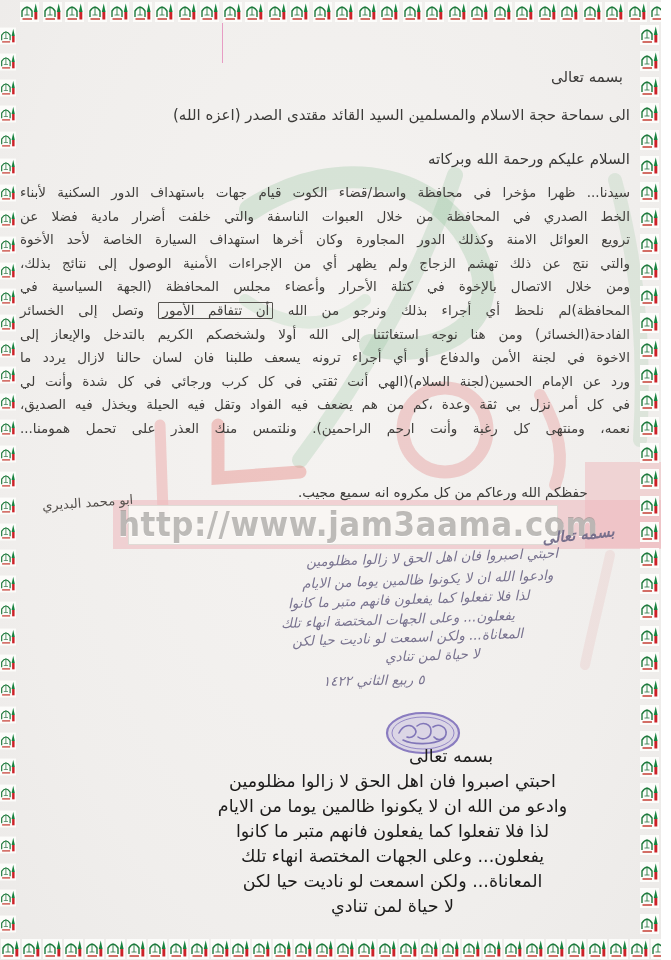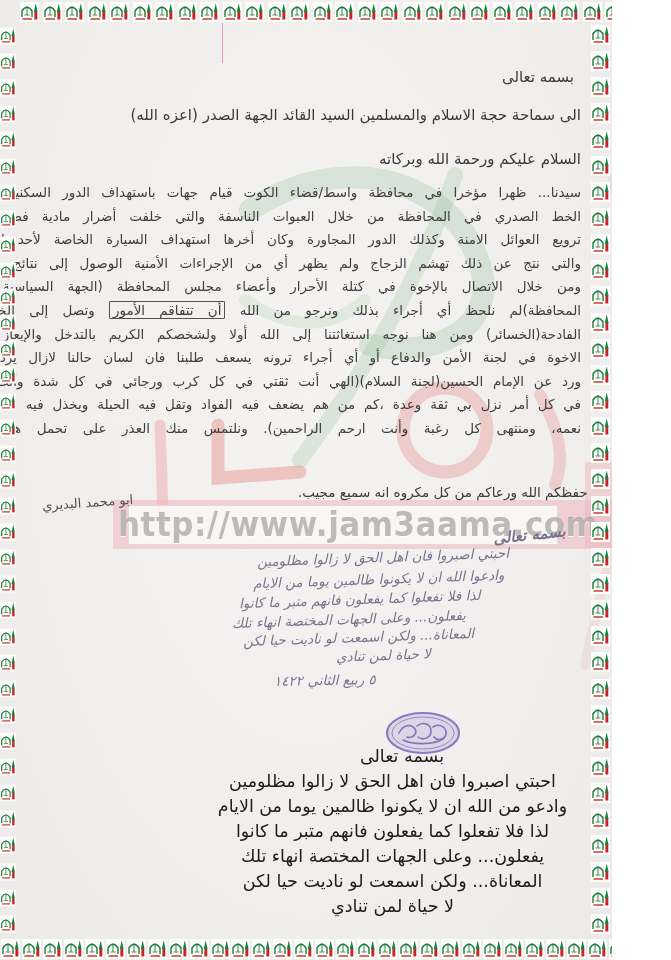--- a/index.html
+++ b/index.html
@@ -1,33 +1,33 @@
 <!DOCTYPE html>
 <html lang="ar"><head>
 <meta charset="utf-8">
 <style>
   html,body{margin:0;padding:0;}
   body{width:671px;height:960px;overflow:hidden;
        font-family:"DejaVu Sans",sans-serif;}
-  #page{position:relative;width:612px;height:960px;
+  #page{position:relative;width:661px;height:960px;
         background:#f2f0ee;
         background:radial-gradient(ellipse at 50% 40%, #f5f3f1 0%, #f0eeec 70%, #eceae8 100%);
         overflow:hidden;}
   .abs{position:absolute;}
   .rtl{direction:rtl;unicode-bidi:plaintext;}
   
   .strip{position:absolute;display:flex;z-index:5;}
   .strip.h{flex-direction:row;justify-content:space-between;}
   .strip.v{flex-direction:column;justify-content:space-between;}
   .tile{flex:0 0 auto;}
   
   .scan-text{color:#3b3a38;}
   .body-line{direction:rtl;text-align:justify;text-align-last:justify;
              font-size:13.5px;color:#413f3c;height:23.6px;white-space:nowrap;}
-  .boxed{border:1px solid #55524e;padding:0 3px;border-radius:1px;}
+  .boxed{border:1px solid #55524e;padding:0 3px;border-radius:1px;font-family:Liberation Serif, serif;}
   
   .hand{color:#6e6887;font-style:italic;font-size:13.5px;white-space:nowrap;
         transform:rotate(-2deg);opacity:.92;}
   
   .typed{color:#1d1c1b;font-size:17.5px;line-height:25px;direction:rtl;white-space:nowrap;}
   
   #wm-pink{background:rgba(238,186,192,.6);}
   #wm-inner{background:rgba(250,248,245,.92);border:1px solid #e0dbd6;}
   #wm-url{font-size:31px;font-weight:bold;letter-spacing:.5px;
           color:rgba(134,131,127,.55);text-shadow:0 1px 0 rgba(255,255,255,.8);
@@ -1238,21 +1238,21 @@
     <rect x="2.5" y="16.2" width="9.5" height="1.6" fill="#c94b43"></rect>
     <path d="M15.7 1.5 L13.8 10 L17.6 10 Z" fill="#17833f"></path>
     <rect x="14.4" y="10" width="2.9" height="7.5" fill="#cc2128"></rect>
   </svg>
     </div>
 
   <div class="abs" style="left:222px;top:23px;width:1px;height:40px;background:#e79cc4;z-index:2;"></div>
 
   <div class="abs rtl scan-text" style="right:38px;top:68px;font-size:15px;z-index:3;">بسمه تعالى</div>
 
-  <div class="abs rtl scan-text" style="right:31px;top:106px;font-size:15px;z-index:3;white-space:nowrap;">الى سماحة حجة الاسلام والمسلمين السيد القائد الجهة الصدر (اعزه الله)</div>
+  <div class="abs rtl scan-text" style="right:31px;top:106px;font-size:15px;z-index:3;white-space:nowrap;">الى سماحة حجة الاسلام والمسلمين السيد القائد مقتدى الصدر (اعزه الله)</div>
 
   <div class="abs rtl scan-text" style="right:31px;top:150px;font-size:15px;z-index:3;">السلام عليكم ورحمة الله وبركاته</div>
 
   <div class="abs" style="right:31px;top:184px;width:610px;z-index:3;">
     <div class="body-line">سيدنا... ظهرا مؤخرا في محافظة واسط/قضاء الكوت قيام جهات باستهداف الدور السكنية لأبناء</div>
     <div class="body-line">الخط الصدري في المحافظة من خلال العبوات الناسفة والتي خلفت أضرار مادية فضلا عن</div>
     <div class="body-line">ترويع العوائل الامنة وكذلك الدور المجاورة وكان أخرها استهداف السيارة الخاصة لأحد الأخوة</div>
     <div class="body-line">والتي نتج عن ذلك تهشم الزجاج ولم يظهر أي من الإجراءات الأمنية الوصول إلى نتائج بذلك،</div>
     <div class="body-line">ومن خلال الاتصال بالإخوة في كتلة الأحرار وأعضاء مجلس المحافظة (الجهة السياسية في</div>
     <div class="body-line">

